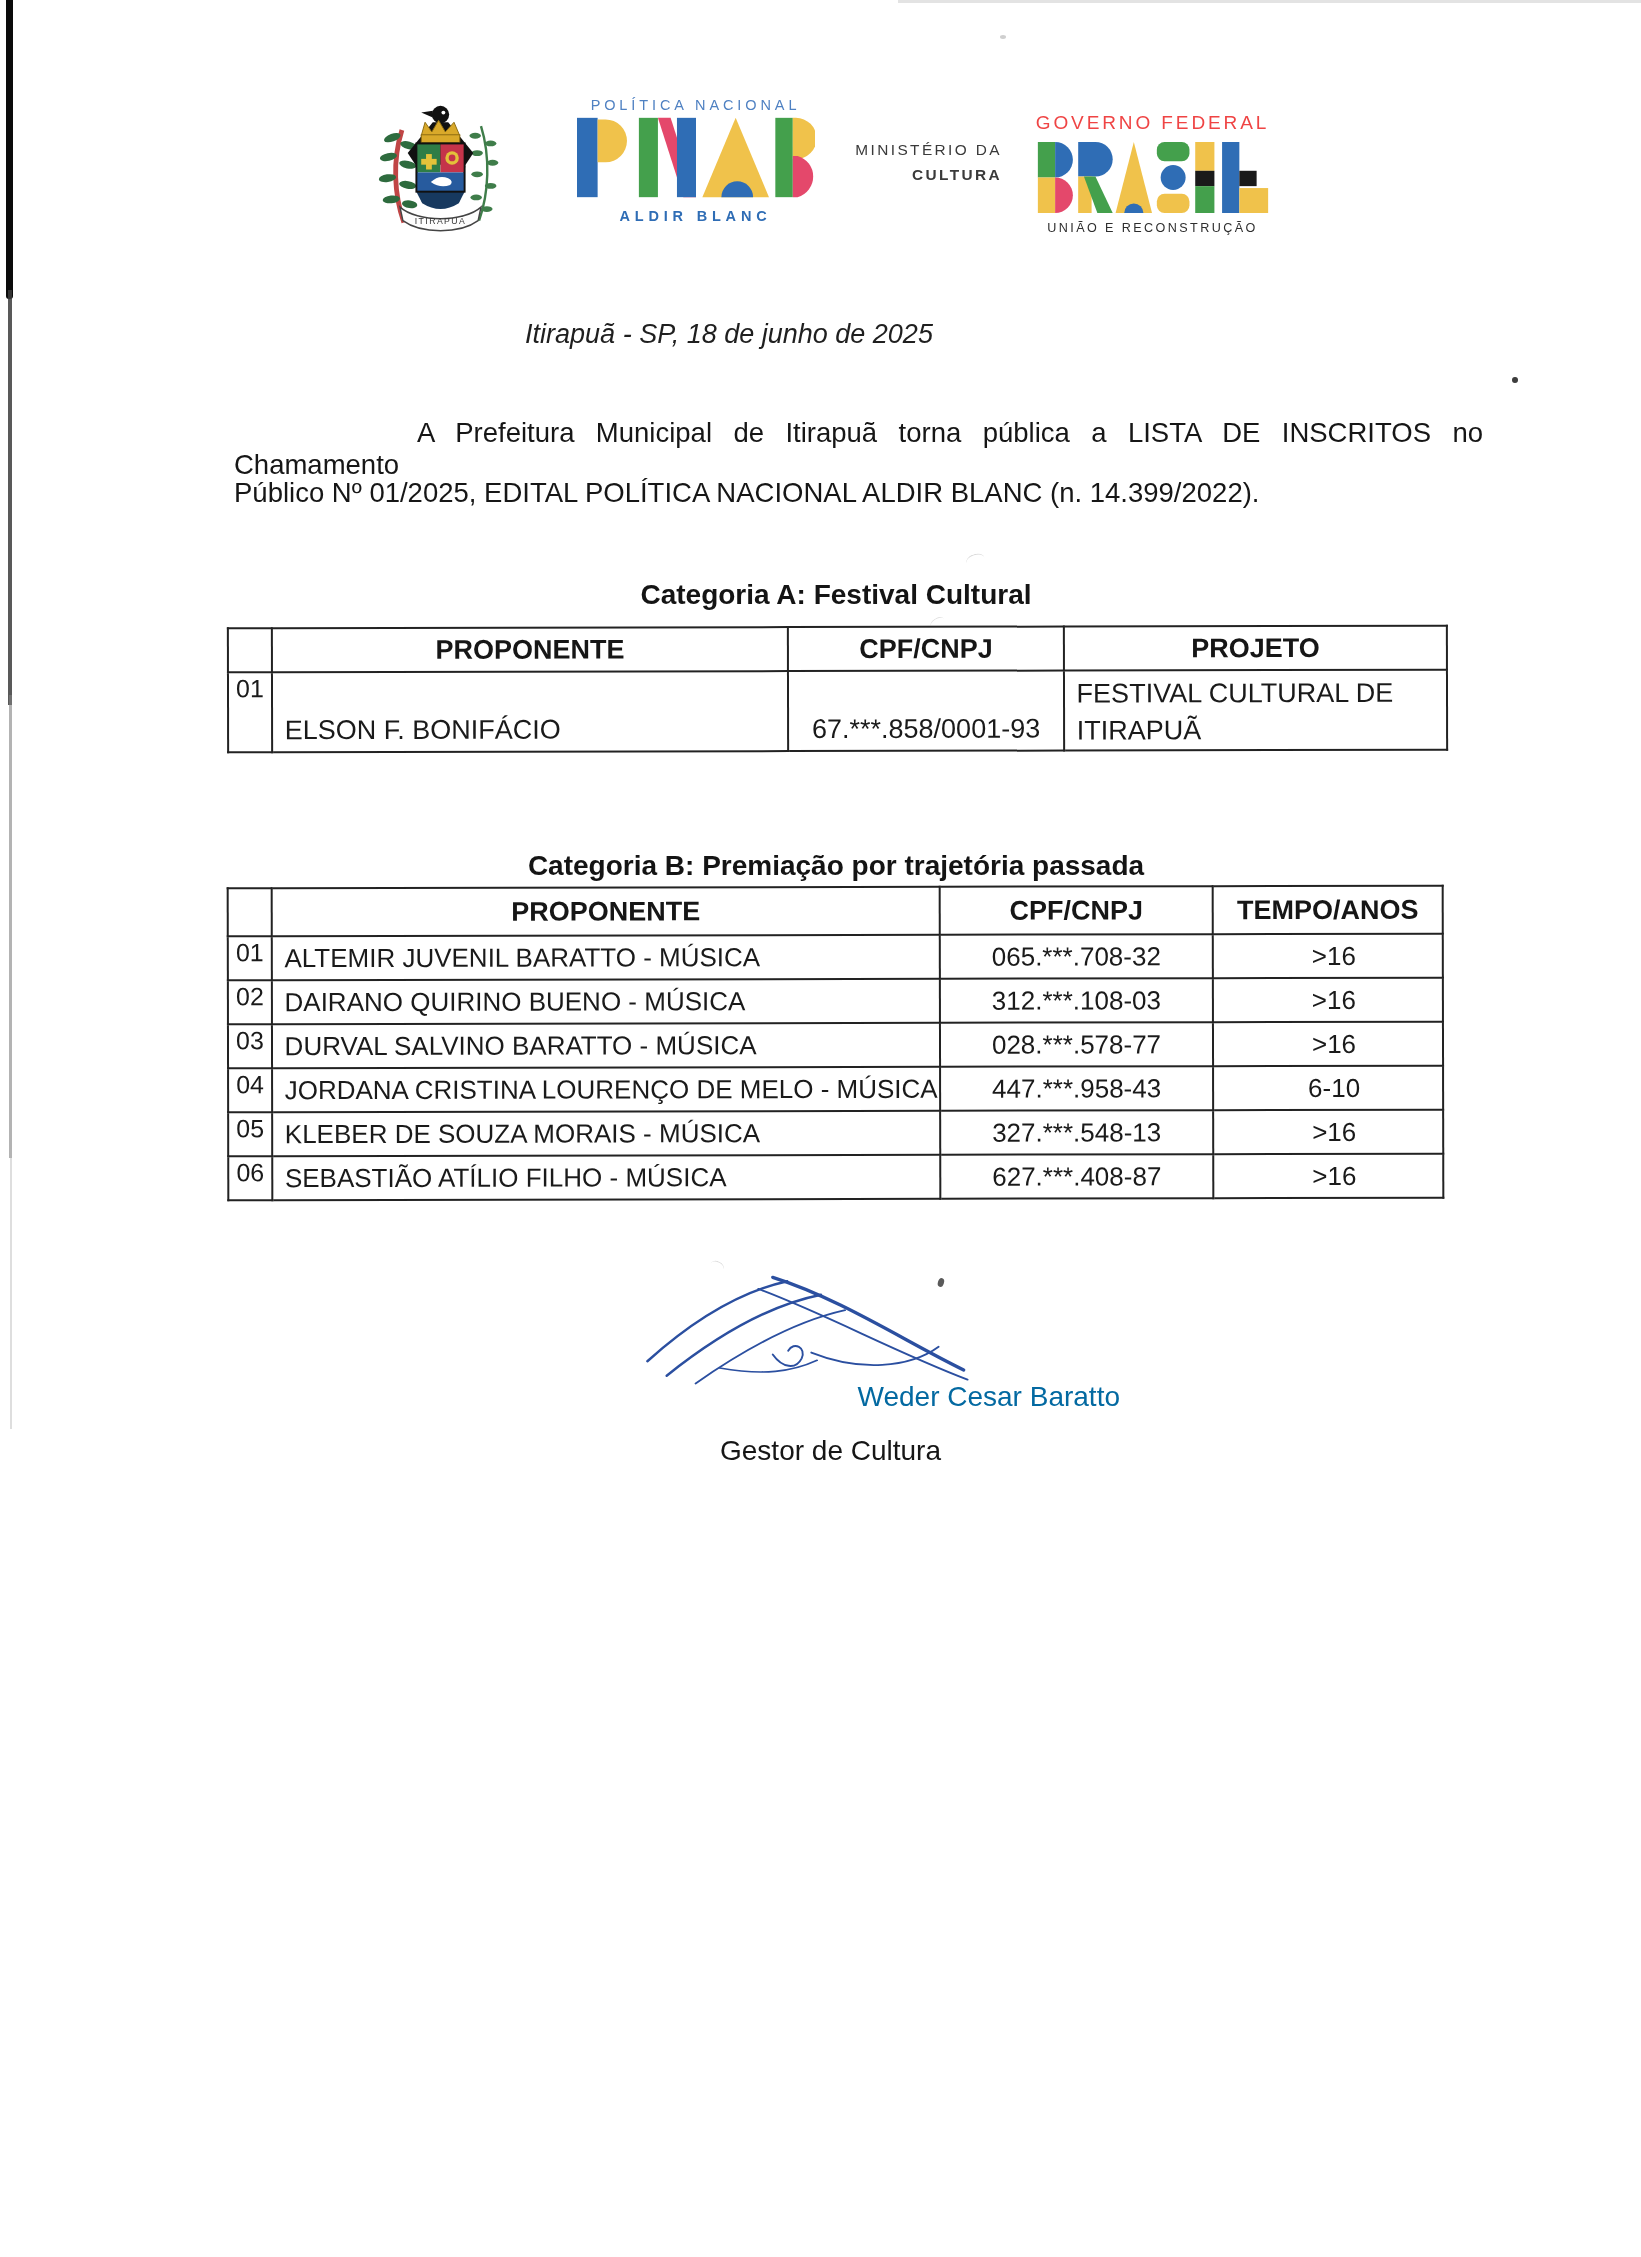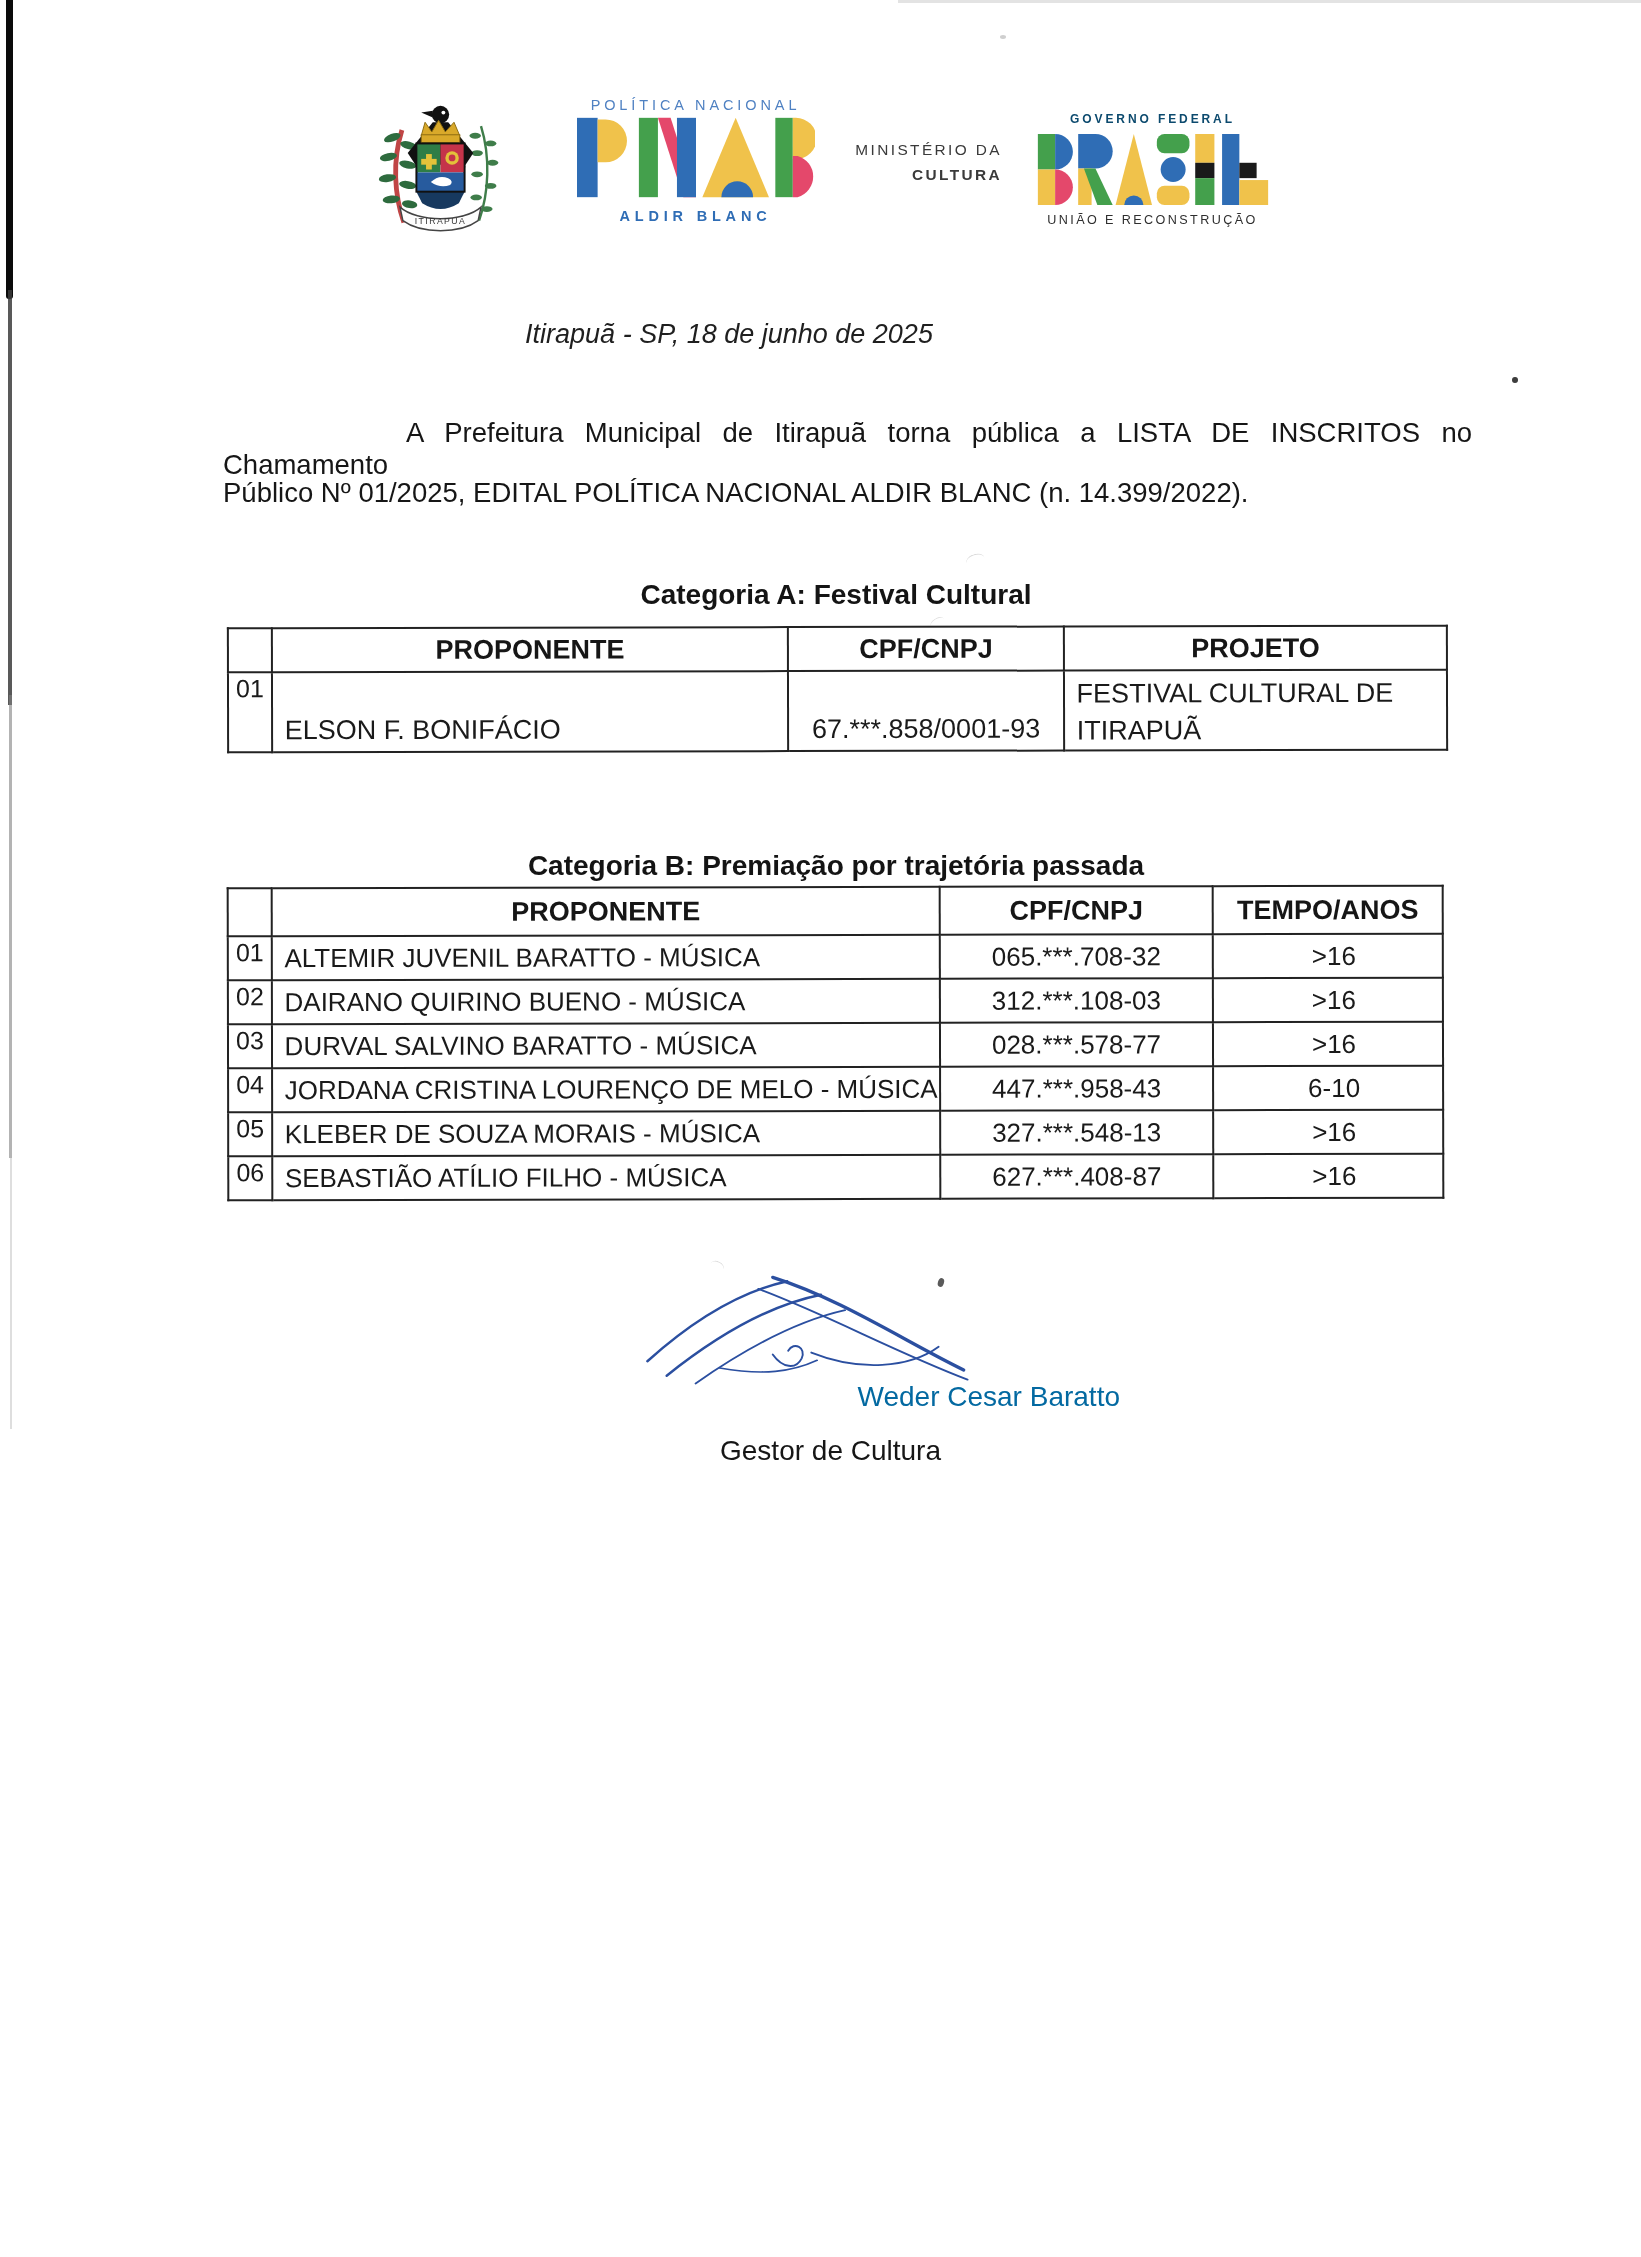--- a/index.html
+++ b/index.html
@@ -19,28 +19,28 @@
 
   
   .crest{position:absolute;left:373px;top:93px;}
   .pnab{position:absolute;left:572px;top:97px;width:247px;text-align:center;}
   .pnab .top{font-size:14.5px;letter-spacing:3.9px;color:#4f81c2;white-space:nowrap;margin-bottom:3.9px;}
   .pnab .bottom{font-size:14.5px;font-weight:bold;letter-spacing:4.8px;color:#2f6db5;white-space:nowrap;margin-top:5.8px;}
   .ministry{position:absolute;left:836px;top:141px;width:166px;text-align:right;color:#3a3a3a;}
   .ministry .l1{font-size:15.4px;letter-spacing:2.4px;white-space:nowrap;}
   .ministry .l2{font-size:15.4px;font-weight:bold;letter-spacing:2.4px;margin-top:6.8px;}
   .gov{position:absolute;left:1029px;top:112px;width:247px;text-align:center;}
-  .gov .top{font-size:12px;font-weight:bold;letter-spacing:2.9px;color:#0c4a6e;white-space:nowrap;}
+  .gov .top{font-size:19px;font-weight:normal;letter-spacing:2.9px;color:#ef4444;white-space:nowrap;}
   .gov .bottom{font-size:12.6px;letter-spacing:2.4px;color:#2e2e2e;white-space:nowrap;margin-top:4.8px;}
   .gov svg{margin-top:7.7px;}
 
   
   .dateline{position:absolute;left:0;top:319px;width:1458px;text-align:center;
     font-size:27px;font-style:italic;color:#1f1f1f;}
-  .bodytext{position:absolute;left:223px;top:417px;width:1249px;font-size:27.5px;color:#161616;}
+  .bodytext{position:absolute;left:234px;top:417px;width:1249px;font-size:27.5px;color:#161616;}
   .bodytext .line1{text-align:justify;text-align-last:justify;text-indent:183px;height:60px;}
   .bodytext .line2{height:60px;}
 
   .cat-title{position:absolute;width:1218px;left:227px;text-align:center;
     font-size:28px;font-weight:bold;color:#141414;}
   .tA-title{top:579px;}
   .tB-title{top:850px;}
 
   table.doc{position:absolute;border-collapse:collapse;table-layout:fixed;
     transform:rotate(-0.12deg);background:transparent;}

